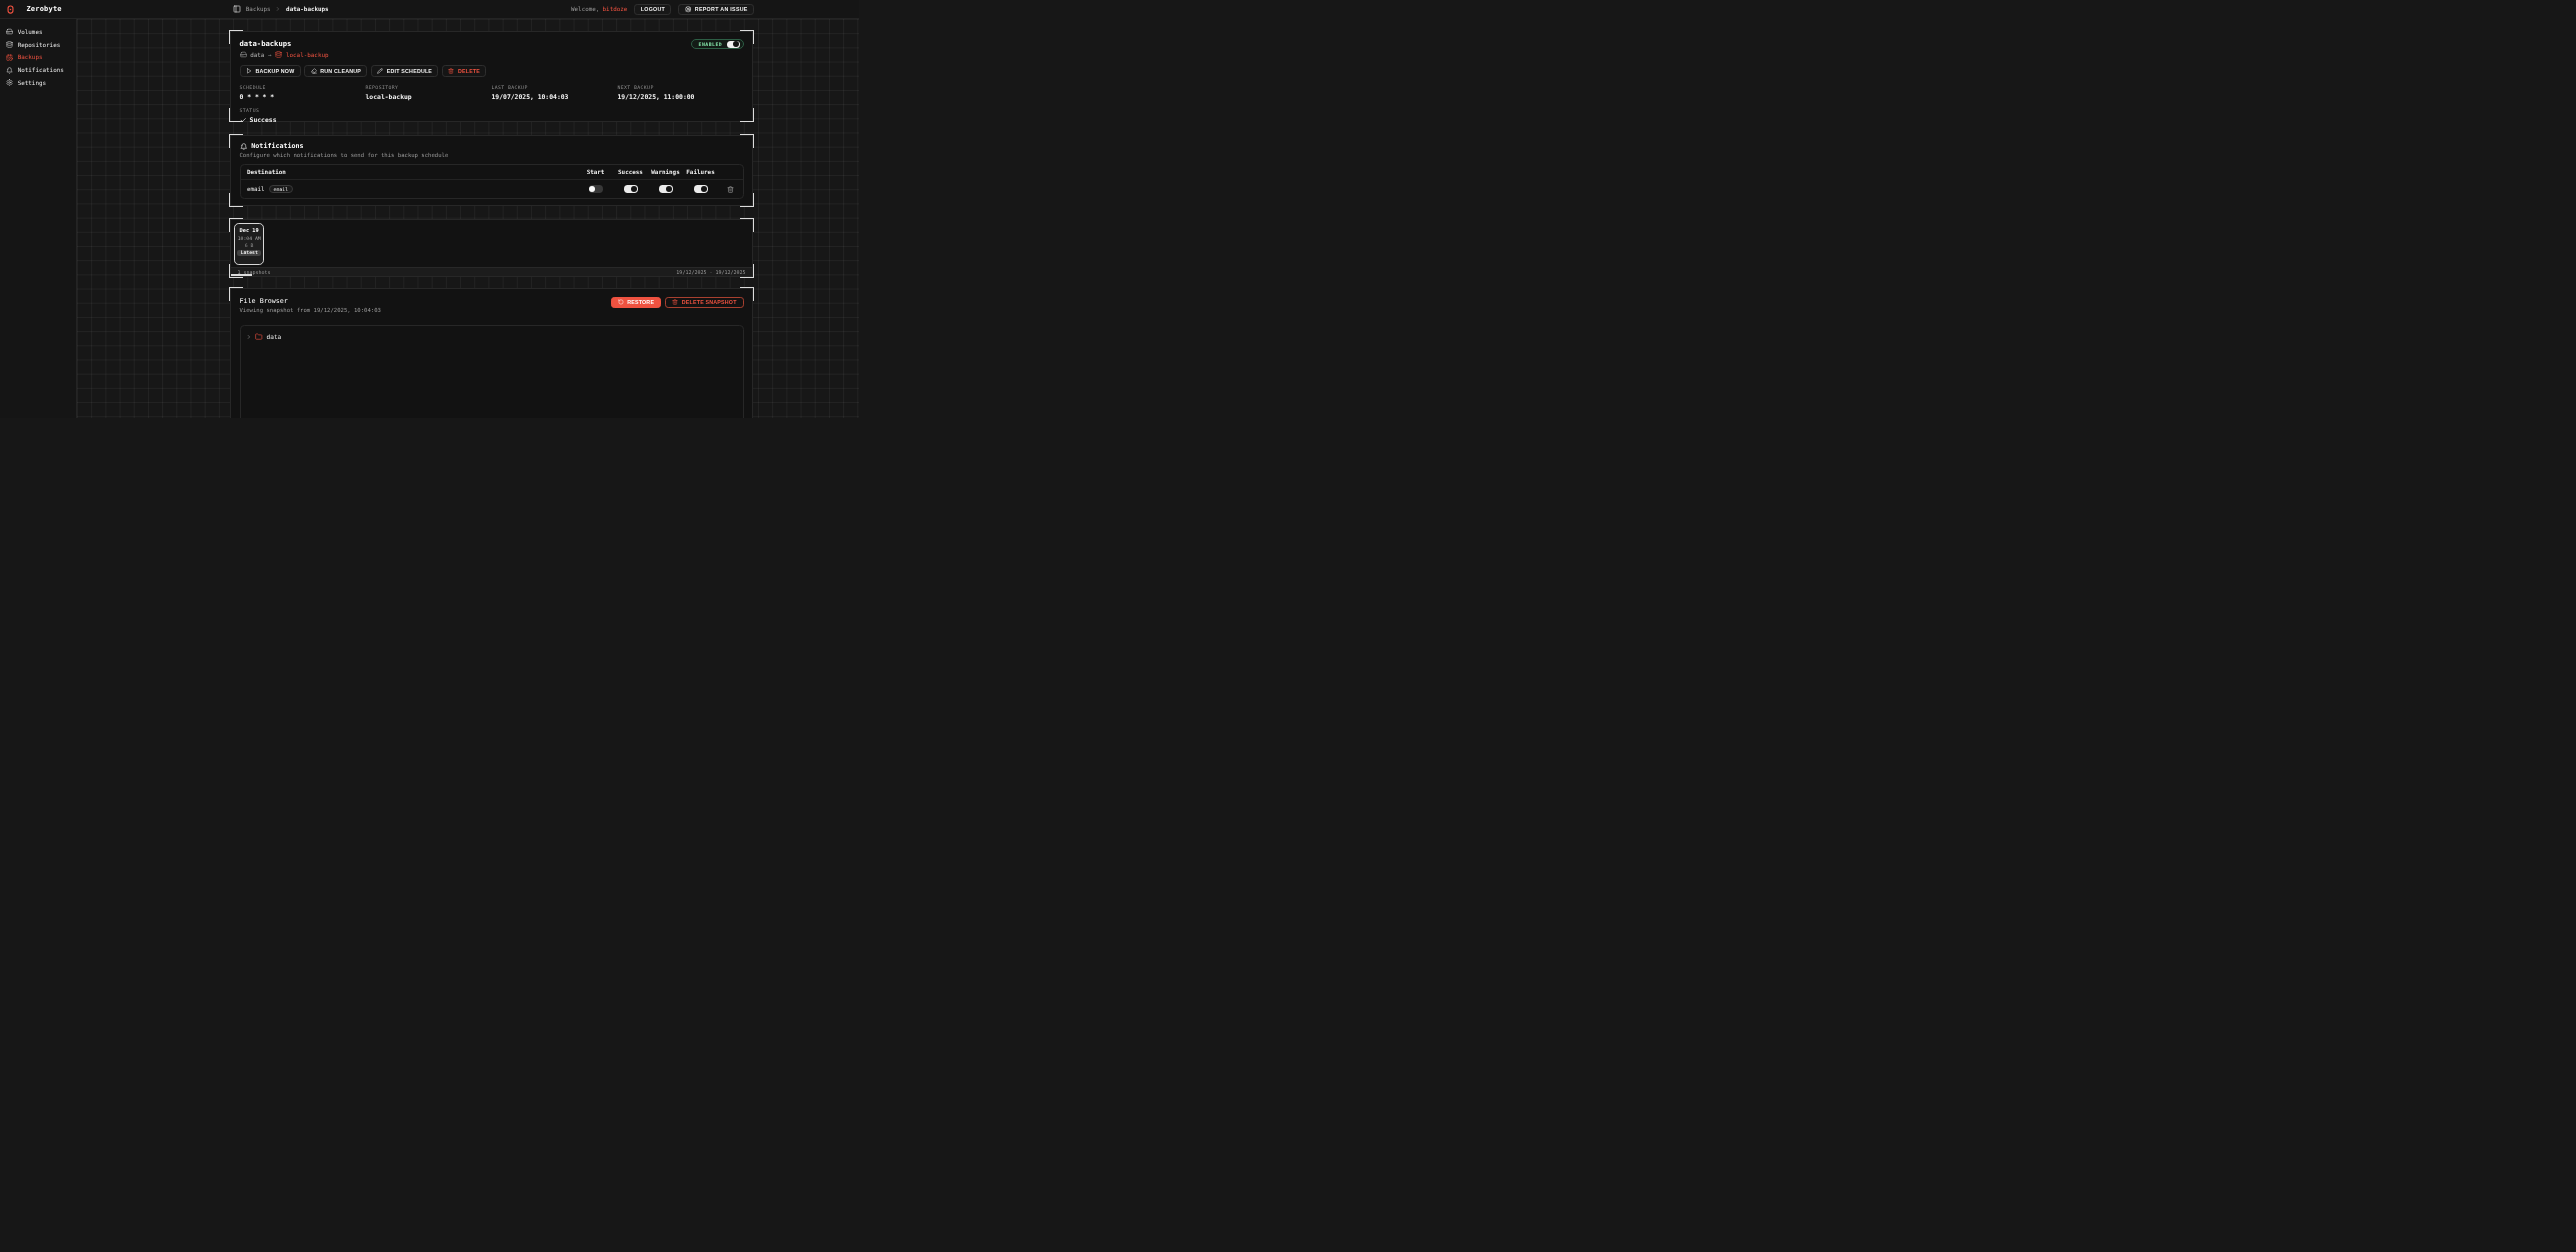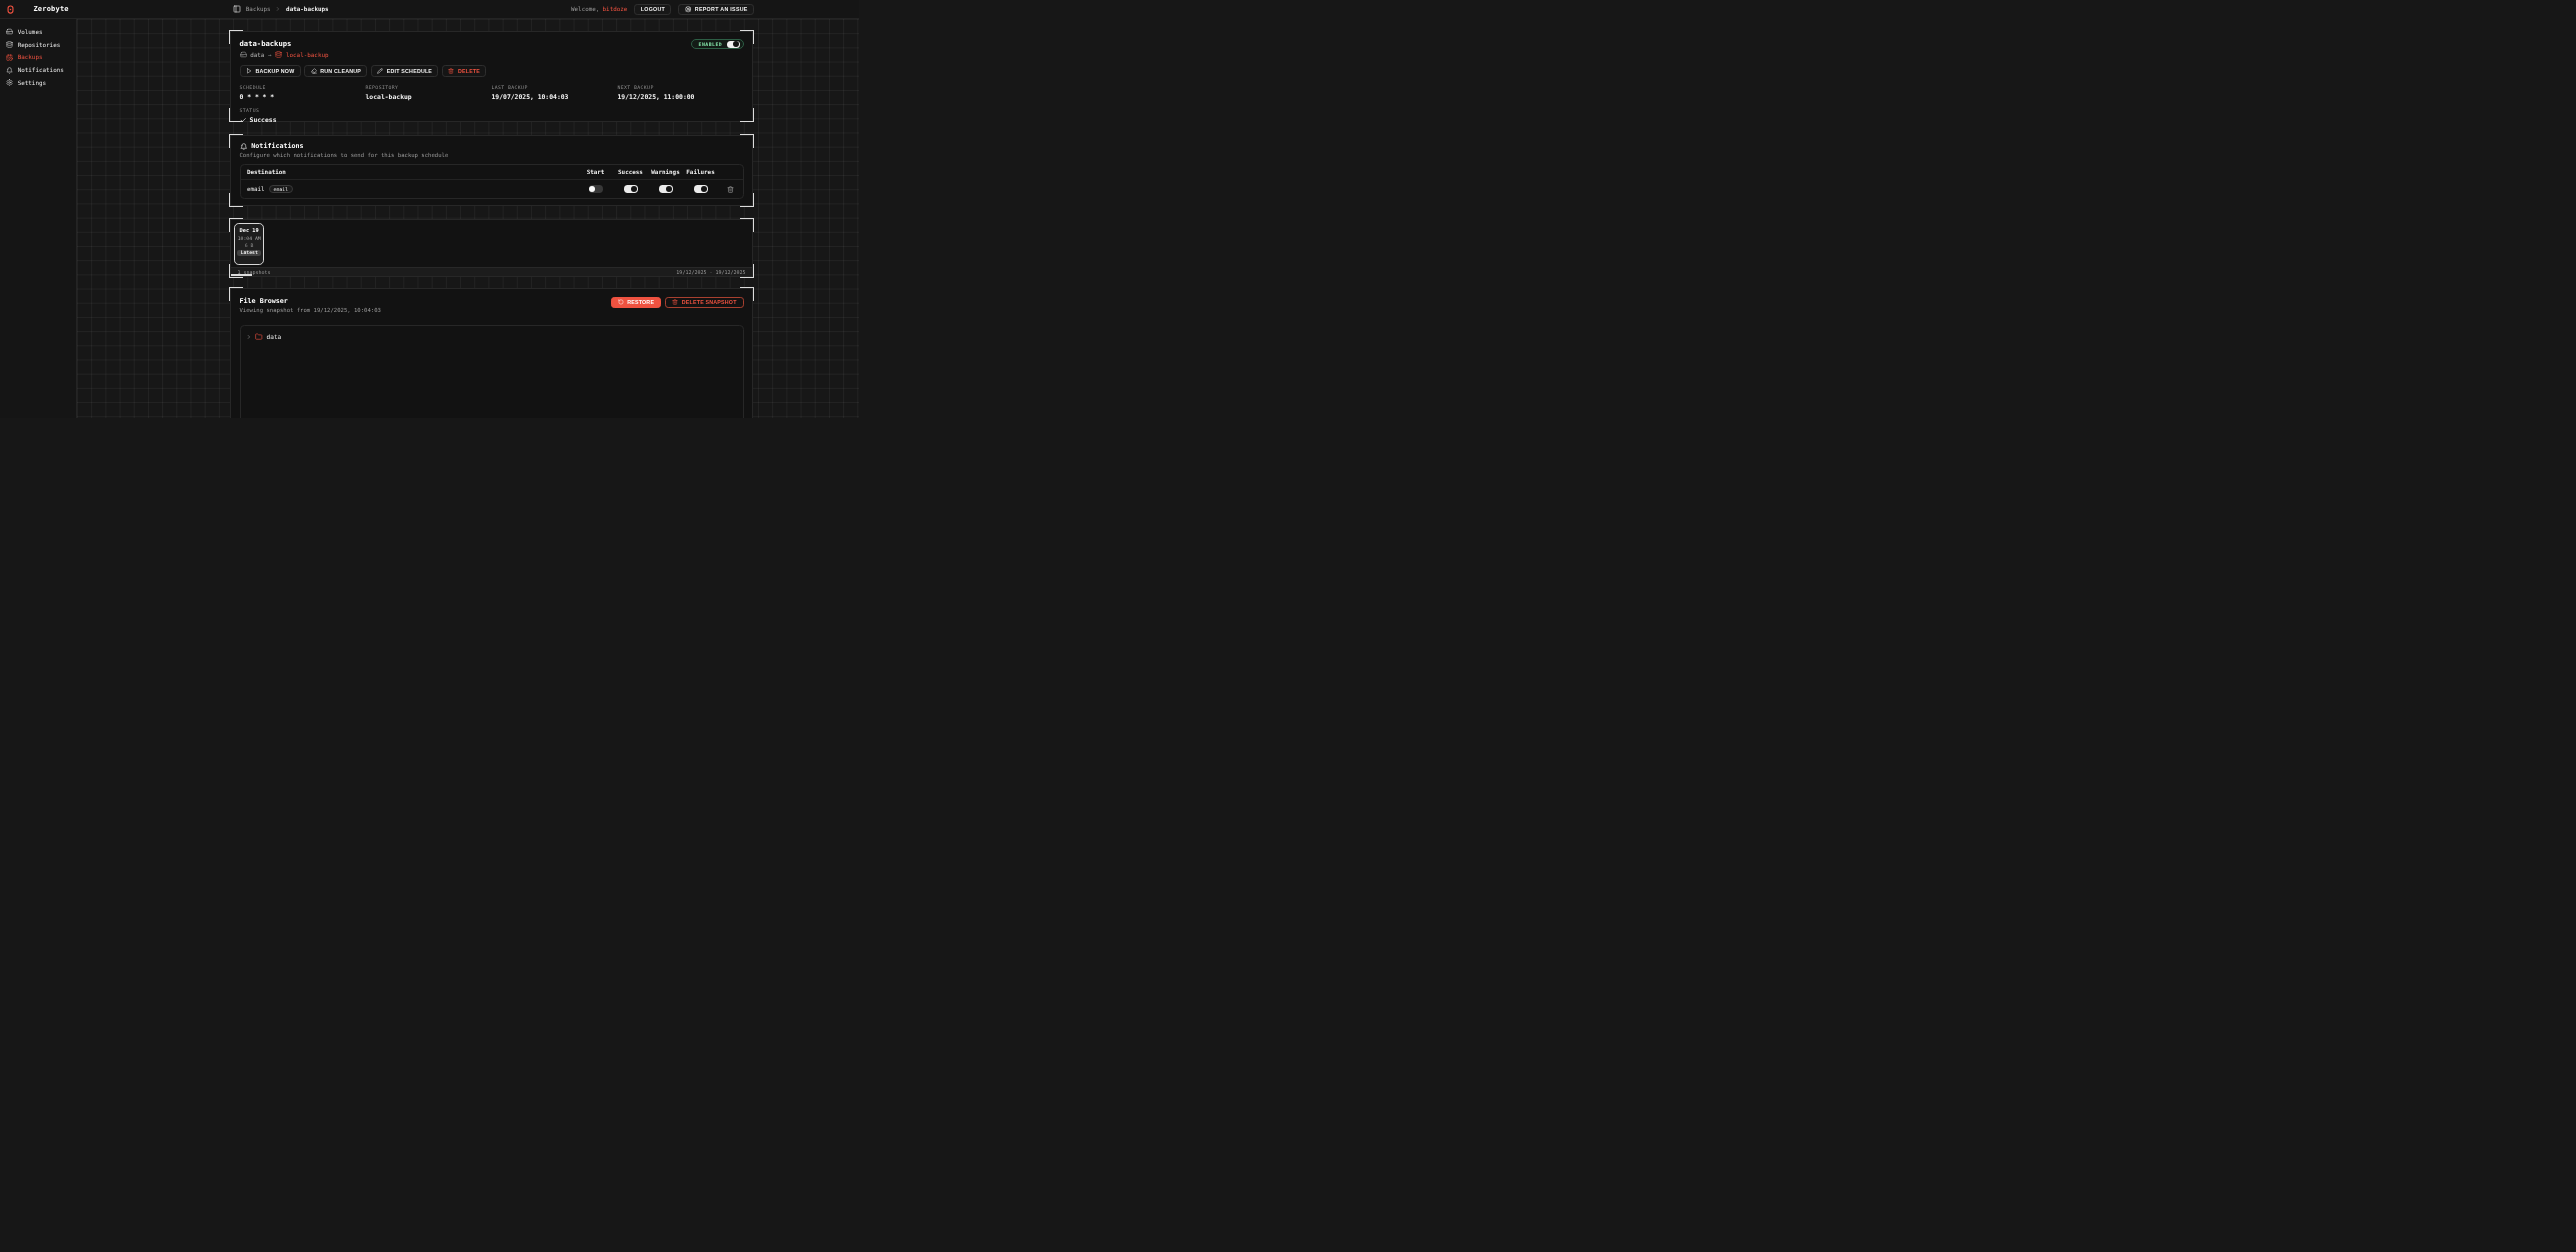--- a/index.html
+++ b/index.html
@@ -11,21 +11,21 @@
     --accent:#ef5240;
     --border:rgba(255,255,255,0.09);
     --cardbg:#121212;
     --bracket:#dcdcdc;
     --muted:#9a9a9a;
   }
 
   
   .topbar{position:absolute;left:0;top:0;width:859px;height:19px;background:#151515;
     border-bottom:0.5px solid #242424;z-index:6}
-  .logo{position:absolute;left:6.4px;top:0;height:18.7px;display:flex;align-items:center;gap:18px}
+  .logo{position:absolute;left:6.4px;top:0;height:18.7px;display:flex;align-items:center;gap:11px}
   .logo svg{width:9px;height:9px;color:var(--accent)}
   .logo-text{font-size:7px;font-weight:bold;color:#ffffff;letter-spacing:0.2px}
   .breadcrumb{position:absolute;left:233px;top:0;height:18.7px;display:flex;align-items:center;gap:4.8px;font-size:5.9px}
   .bc-toggle{display:flex;align-items:center}
   .bc-toggle svg{width:8px;height:8px;color:#e0e0e0}
   .bc-section{color:#9a9a9a}
   .bc-sep svg{width:5.9px;height:5.9px;color:#7e7e7e}
   .bc-current{color:#f4f4f4;font-weight:bold}
   .header-right{position:absolute;right:105px;top:0;height:18.7px;display:flex;align-items:center;gap:7px}
   .welcome{font-size:5.9px;color:#9a9a9a;display:flex;gap:3.2px}
@@ -111,21 +111,21 @@
   .chip-time{font-size:4.8px;color:#a6a6a6;margin-top:2.7px}
   .chip-size{font-size:4.8px;color:#8d8d8d;margin-top:2.1px}
   .chip-badge{font-size:4.8px;font-weight:bold;color:#ebebeb;background:#424242;border-radius:2.1px;padding:0.5px 3.2px;margin-top:2.1px}
   .snap-footer{position:absolute;left:0;right:0;bottom:0;height:9px;background:#1c1c1c;border-top:0.5px solid #282828;
     display:flex;justify-content:space-between;align-items:center;padding:0 6.4px;font-size:5px;color:#9a9a9a}
   .snap-scroll{position:absolute;left:0;bottom:0;width:21.3px;height:1.6px;background:#dcdcdc;z-index:2;cursor:pointer}
 
   
   #card-files{top:269px;height:320px;padding:7.5px 8.5px}
   .fb-head{display:flex;justify-content:space-between;align-items:flex-start}
-  .fb-title{font-size:6.7px;font-weight:bold;color:#ffffff}
+  .fb-title{font-size:6.7px;font-weight:normal;color:#ffffff}
   .fb-sub{font-size:5.6px;color:#9a9a9a;margin-top:2.1px}
   .fb-actions{display:flex;gap:4.3px}
   .btn-restore{height:11.2px;display:flex;align-items:center;gap:3.7px;padding:0 5.9px;background:var(--accent);
     border:0.5px solid var(--accent);border-radius:3.2px;font-size:5.3px;font-weight:bold;color:#ffffff;letter-spacing:0.2px;cursor:pointer}
   .btn-restore svg{width:5.9px;height:5.9px;color:#ffffff}
   .btn-delsnap{height:11.2px;display:flex;align-items:center;gap:3.7px;padding:0 5.9px;background:transparent;
     border:0.5px solid #a8402f;border-radius:3.2px;font-size:5.3px;font-weight:bold;color:var(--accent);letter-spacing:0.2px;cursor:pointer}
   .btn-delsnap svg{width:5.9px;height:5.9px;color:var(--accent)}
   .fb-panel{margin-top:12.3px;border:0.5px solid #272727;border-radius:4.3px;height:277px;padding:4.3px 5.3px}
   .tree-row{display:flex;align-items:center;gap:3.7px;height:12.8px;font-size:6.1px;color:#f2f2f2;cursor:pointer}

